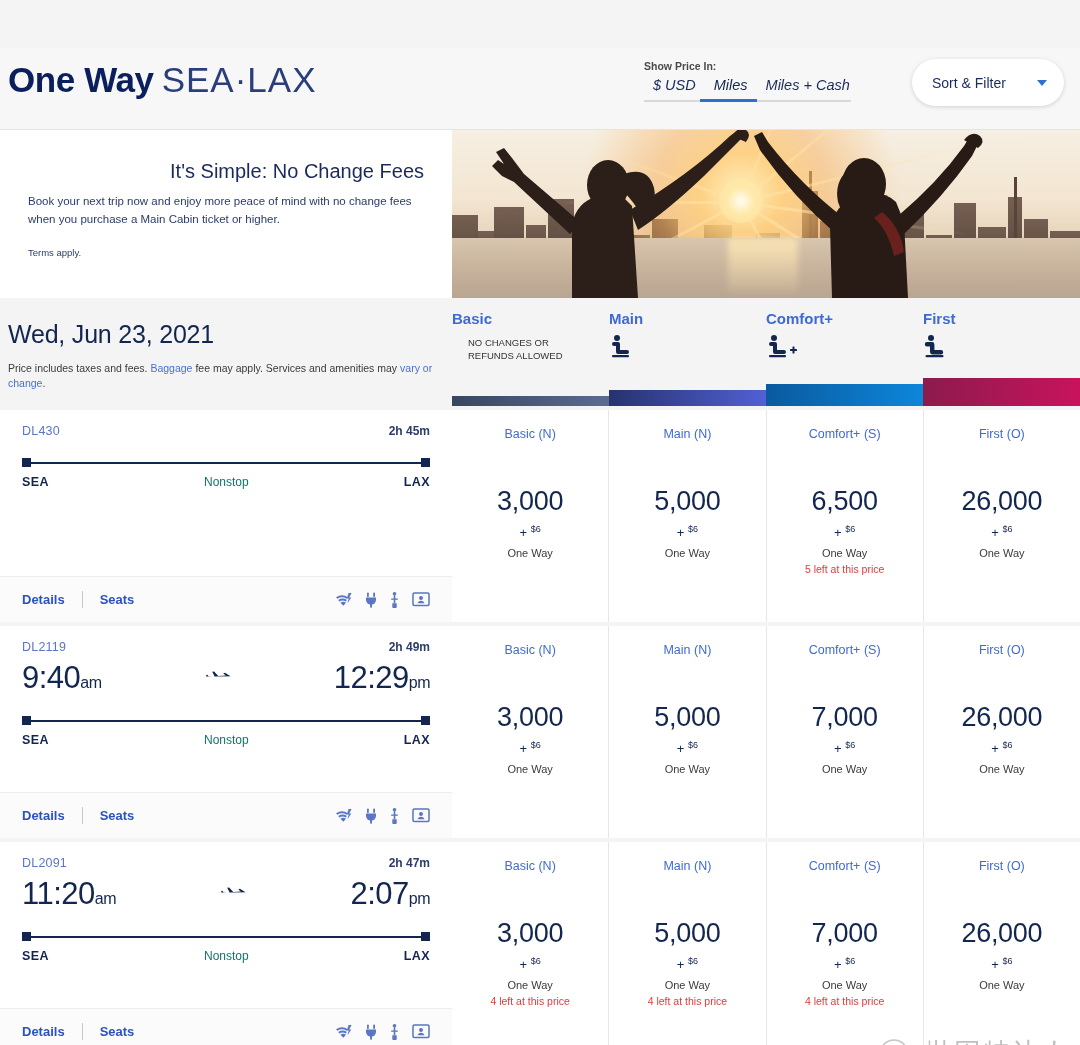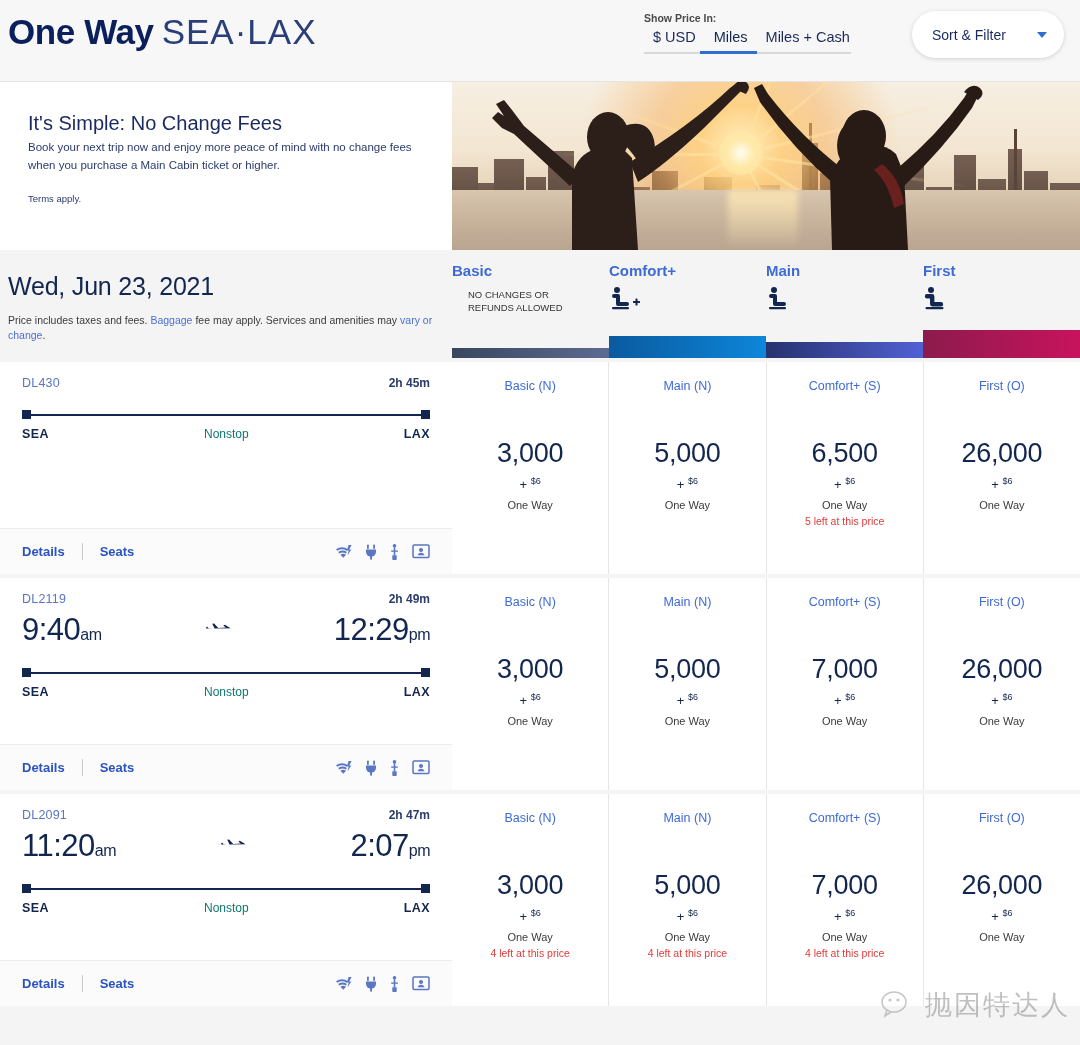--- a/index.html
+++ b/index.html
@@ -10,35 +10,35 @@
     overflow: hidden;
   }
   .page { position: relative; width: 1080px; height: 1045px; background: #f4f4f4; }
 
   
   .topbar {
     position: relative;
     height: 82px;
     background: #f7f7f7;
     border-bottom: 1px solid #e4e4e4;
-    display: flex; align-items: center;
+    display: flex; align-items: center; margin-top: 48px;
   }
   .route-title {
     position: absolute; left: 8px; top: 12px;
     font-size: 35px; letter-spacing: -0.4px; white-space: nowrap;
   }
   .route-title .ow { color: #0a1f5c; font-weight: bold; }
   .route-title .pair { color: #2a3f7a; font-weight: 300; letter-spacing: 1px; margin-left: 8px; }
 
   .price-toggle { position: absolute; left: 644px; top: 12px; width: 215px; }
   .price-toggle .label { font-size: 10.5px; color: #4a4a4a; font-weight: bold; margin-bottom: 5px; }
   .tabs { display: flex; align-items: flex-end; gap: 0; position: relative; }
   .tab {
     font-size: 14.5px; color: #1b2a5e; padding: 0 9px 9px 9px;
-    cursor: pointer; white-space: nowrap;
+    cursor: pointer; white-space: nowrap; font-style: italic;
   }
   .tab.active { color: #12264f; }
   .tabs-underline { position: absolute; left: 0; bottom: 0; height: 2px; width: 207px; background: #d8d8d8; }
   .tab-active-underline { position: absolute; bottom: 0; height: 3px; background: #2f6fd0; left: 56px; width: 57px; }
 
   .sort-filter {
     position: absolute; right: 16px; top: 11px;
     width: 152px; height: 47px; background: #ffffff; border-radius: 24px;
     box-shadow: 0 1px 4px rgba(0,0,0,0.16);
     display: flex; align-items: center; justify-content: space-between;
@@ -46,21 +46,21 @@
   }
   .sort-filter .sf-text { font-size: 14px; color: #1b2a5e; }
   .sf-caret { width: 0; height: 0; border-left: 5px solid transparent; border-right: 5px solid transparent; border-top: 6px solid #2f6fd0; }
 
   
   .promo-row { display: flex; height: 168px; margin-top: 0; }
   .promo-card {
     width: 452px; background: #ffffff; position: relative;
     padding: 30px 28px 0 28px;
   }
-  .promo-title { font-size: 20px; color: #1b2a5e; font-weight: 400; margin-bottom: 4px; }
+  .promo-title { font-size: 20px; color: #1b2a5e; font-weight: 400; margin-bottom: 10px; text-align: right; }
   .promo-body { font-size: 11.5px; color: #2b3c6b; line-height: 1.55; width: 385px; }
   .promo-terms { font-size: 9.5px; color: #2b3c6b; margin-top: 18px; }
 
   .hero {
     flex: 1; position: relative; overflow: hidden;
     background: linear-gradient(180deg, #f6efe2 0%, #f3e6d2 40%, #e8d6bd 62%, #cbb29b 72%, #b7a494 100%);
   }
   .sky-glow {
     position: absolute; left: 46%; top: 38%; width: 320px; height: 320px;
     transform: translate(-50%, -50%);
@@ -267,43 +267,43 @@
 
     <div class="fare-head">
 
       <div class="fare-head-col">
         <div class="fare-head-name">Basic</div>
         <div class="fare-head-sub">NO CHANGES OR REFUNDS ALLOWED</div>
         <div class="fare-bar bar-basic"></div>
       </div>
 
       <div class="fare-head-col">
+        <div class="fare-head-name">Main</div>
+        <div class="seat-icon">
+          <svg width="26" height="24" viewBox="0 0 26 24" fill="#12264f">
+            <circle cx="8" cy="4" r="3"></circle>
+            <path d="M5 8 h4 a2 2 0 0 1 2 2 v6 h7 a2 2 0 0 1 0 4 h-9 a2 2 0 0 1 -2 -2 v-6 h-2 a2 2 0 0 1 0 -4 z"></path>
+            <rect x="3" y="21" width="17" height="2.2" rx="1"></rect>
+          </svg>
+        </div>
+        <div class="fare-bar bar-main"></div>
+      </div>
+
+      <div class="fare-head-col">
         <div class="fare-head-name">Comfort+</div>
         <div class="seat-icon">
           <svg width="32" height="24" viewBox="0 0 32 24" fill="#12264f">
             <circle cx="8" cy="4" r="3"></circle>
             <path d="M5 8 h4 a2 2 0 0 1 2 2 v6 h7 a2 2 0 0 1 0 4 h-9 a2 2 0 0 1 -2 -2 v-6 h-2 a2 2 0 0 1 0 -4 z"></path>
             <rect x="3" y="21" width="17" height="2.2" rx="1"></rect>
             <rect x="24" y="15" width="7" height="2" rx="0.6"></rect>
             <rect x="26.5" y="12.5" width="2" height="7" rx="0.6"></rect>
           </svg>
         </div>
         <div class="fare-bar bar-comfort"></div>
-      </div>
-
-      <div class="fare-head-col">
-        <div class="fare-head-name">Main</div>
-        <div class="seat-icon">
-          <svg width="26" height="24" viewBox="0 0 26 24" fill="#12264f">
-            <circle cx="8" cy="4" r="3"></circle>
-            <path d="M5 8 h4 a2 2 0 0 1 2 2 v6 h7 a2 2 0 0 1 0 4 h-9 a2 2 0 0 1 -2 -2 v-6 h-2 a2 2 0 0 1 0 -4 z"></path>
-            <rect x="3" y="21" width="17" height="2.2" rx="1"></rect>
-          </svg>
-        </div>
-        <div class="fare-bar bar-main"></div>
       </div>
 
       <div class="fare-head-col">
         <div class="fare-head-name">First</div>
         <div class="seat-icon">
           <svg width="26" height="24" viewBox="0 0 26 24" fill="#12264f">
             <circle cx="8" cy="4" r="3"></circle>
             <path d="M4 8 h5 a2.4 2.4 0 0 1 2.4 2.4 v5.6 h6.6 a2.2 2.2 0 0 1 0 4.4 h-8.6 a2.4 2.4 0 0 1 -2.4 -2.4 v-5.6 h-3 a2 2 0 0 1 0 -4.4 z"></path>
             <rect x="2.5" y="21" width="18" height="2.2" rx="1"></rect>
           </svg>

